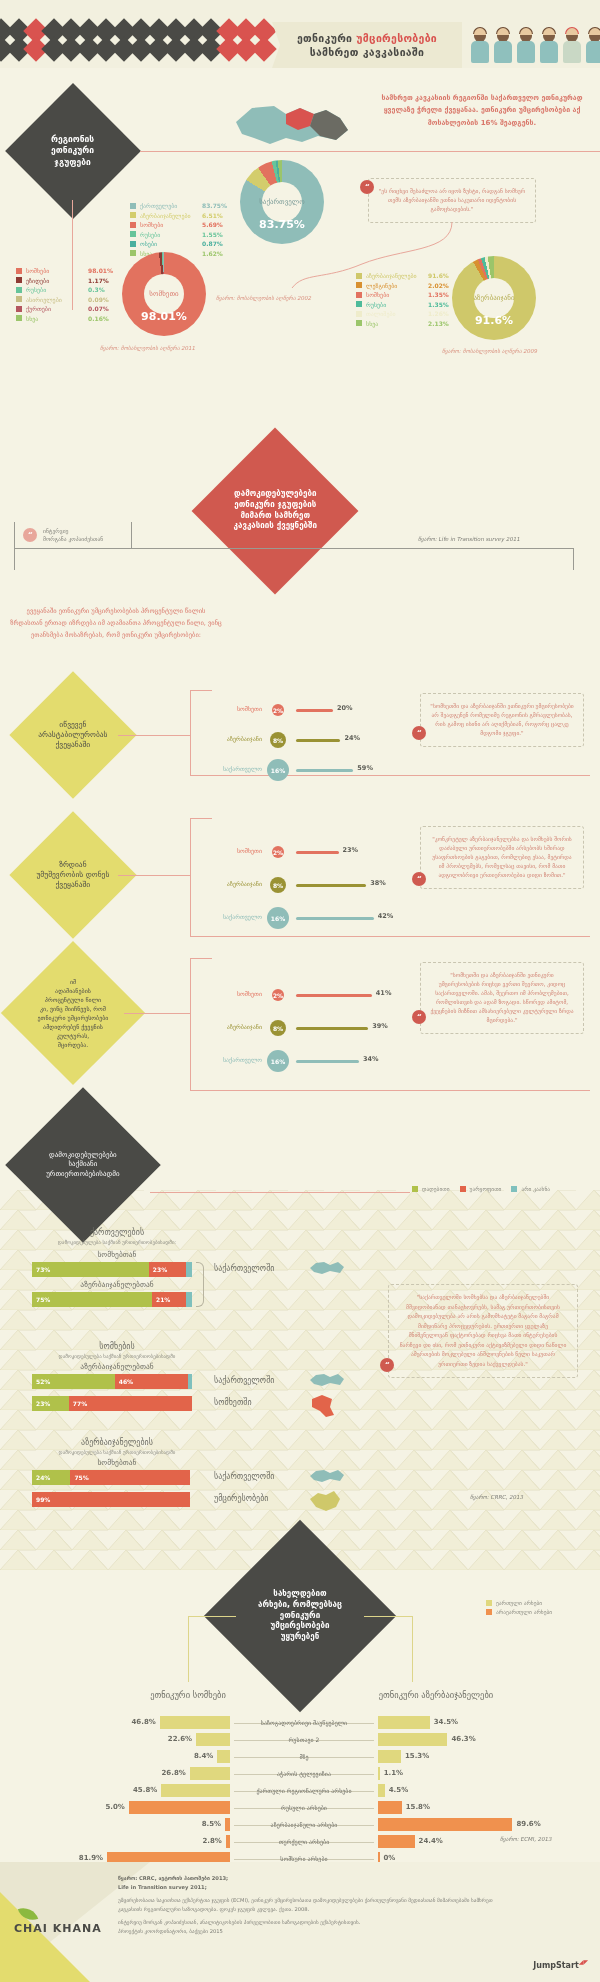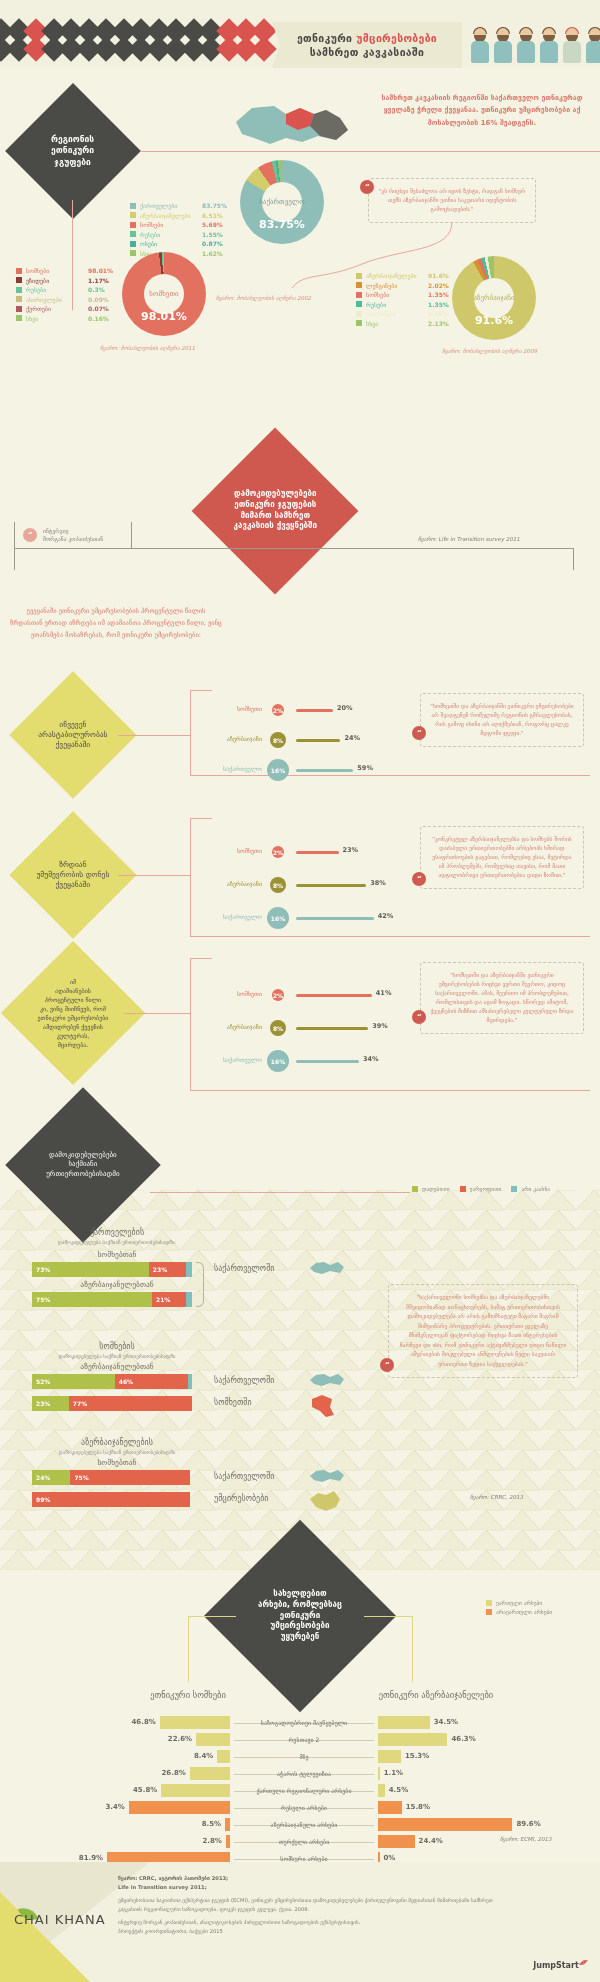--- a/index.html
+++ b/index.html
@@ -105,21 +105,21 @@
   .dv-bar { position:absolute; height:13px; }
   .dv-lbl { position:absolute; font-size:6px; color:#6b6b63; white-space:nowrap; }
   .dv-val { position:absolute; font-size:7px; font-weight:bold; color:#6b6b63; }
 
   
   .footer { position:absolute; left:0; top:1862px; width:600px; height:120px; background:#f2f0df; }
   .foot-tri { position:absolute; left:0; top:0; width:150px; height:120px; background:#e9e6d0;
      clip-path:polygon(0 0, 100% 0, 0 100%); }
   .foot-tri2 { position:absolute; left:0; top:0; width:120px; height:120px; background:#e3dc6e;
      clip-path:polygon(0 30px, 90px 120px, 0 120px); }
-  .chai { position:absolute; left:14px; top:50px; font-size:13px; font-weight:normal; color:#4a4a46; letter-spacing:1px;}
+  .chai { position:absolute; left:14px; top:60px; font-size:11px; font-weight:bold; color:#4a4a46; letter-spacing:1px;}
   .leaf { position:absolute; left:20px; top:44px; width:16px; height:16px; background:#8cb93f;
      border-radius:0 100% 0 100%; transform:rotate(-20deg); }
   .foot-text { position:absolute; left:118px; top:12px; width:400px; font-size:5.2px; line-height:1.75; color:#7e7e77; }
   .foot-text .hd { font-weight:bold; color:#6b6b63; }
   .jumpstart { position:absolute; right:12px; bottom:12px; font-size:8px; font-weight:bold; color:#4a4a46;}
   .jumpstart sup { color:#d9534f; font-size:6px;}
 </style>
 </head>
 <body>
 
@@ -634,21 +634,21 @@
       <div>
         <div class="dv-bar" style="left:161.3px;top:1784px;width:68.69999999999999px;background:#e0d87e"></div>
         <div class="dv-val" style="left:131.3px;top:1786px;width:26px;text-align:right">45.8%</div>
         <div class="dv-lbl" style="left:230px;top:1787px;width:148px;text-align:center">ქართული რეგიონალური არხები</div>
         <div style="position:absolute;left:234px;top:1790.5px;width:140px;height:1px;background:#cfcbb4;z-index:-1"></div>
         <div class="dv-bar" style="left:378px;top:1784px;width:6.75px;background:#e0d87e"></div>
         <div class="dv-val" style="left:388.75px;top:1786px">4.5%</div>
       </div>
       <div>
         <div class="dv-bar" style="left:128.89999999999998px;top:1801px;width:101.10000000000001px;background:#f0914e"></div>
-        <div class="dv-val" style="left:98.89999999999998px;top:1803px;width:26px;text-align:right">3.4%</div>
+        <div class="dv-val" style="left:98.89999999999998px;top:1803px;width:26px;text-align:right">5.0%</div>
         <div class="dv-lbl" style="left:230px;top:1804px;width:148px;text-align:center">რუსული არხები</div>
         <div style="position:absolute;left:234px;top:1807.5px;width:140px;height:1px;background:#cfcbb4;z-index:-1"></div>
         <div class="dv-bar" style="left:378px;top:1801px;width:23.700000000000003px;background:#f0914e"></div>
         <div class="dv-val" style="left:405.7px;top:1803px">15.8%</div>
       </div>
       <div>
         <div class="dv-bar" style="left:225.05px;top:1818px;width:4.949999999999999px;background:#f0914e"></div>
         <div class="dv-val" style="left:195.05px;top:1820px;width:26px;text-align:right">8.5%</div>
         <div class="dv-lbl" style="left:230px;top:1821px;width:148px;text-align:center">აზერბაიჯანული არხები</div>
         <div style="position:absolute;left:234px;top:1824.5px;width:140px;height:1px;background:#cfcbb4;z-index:-1"></div>

